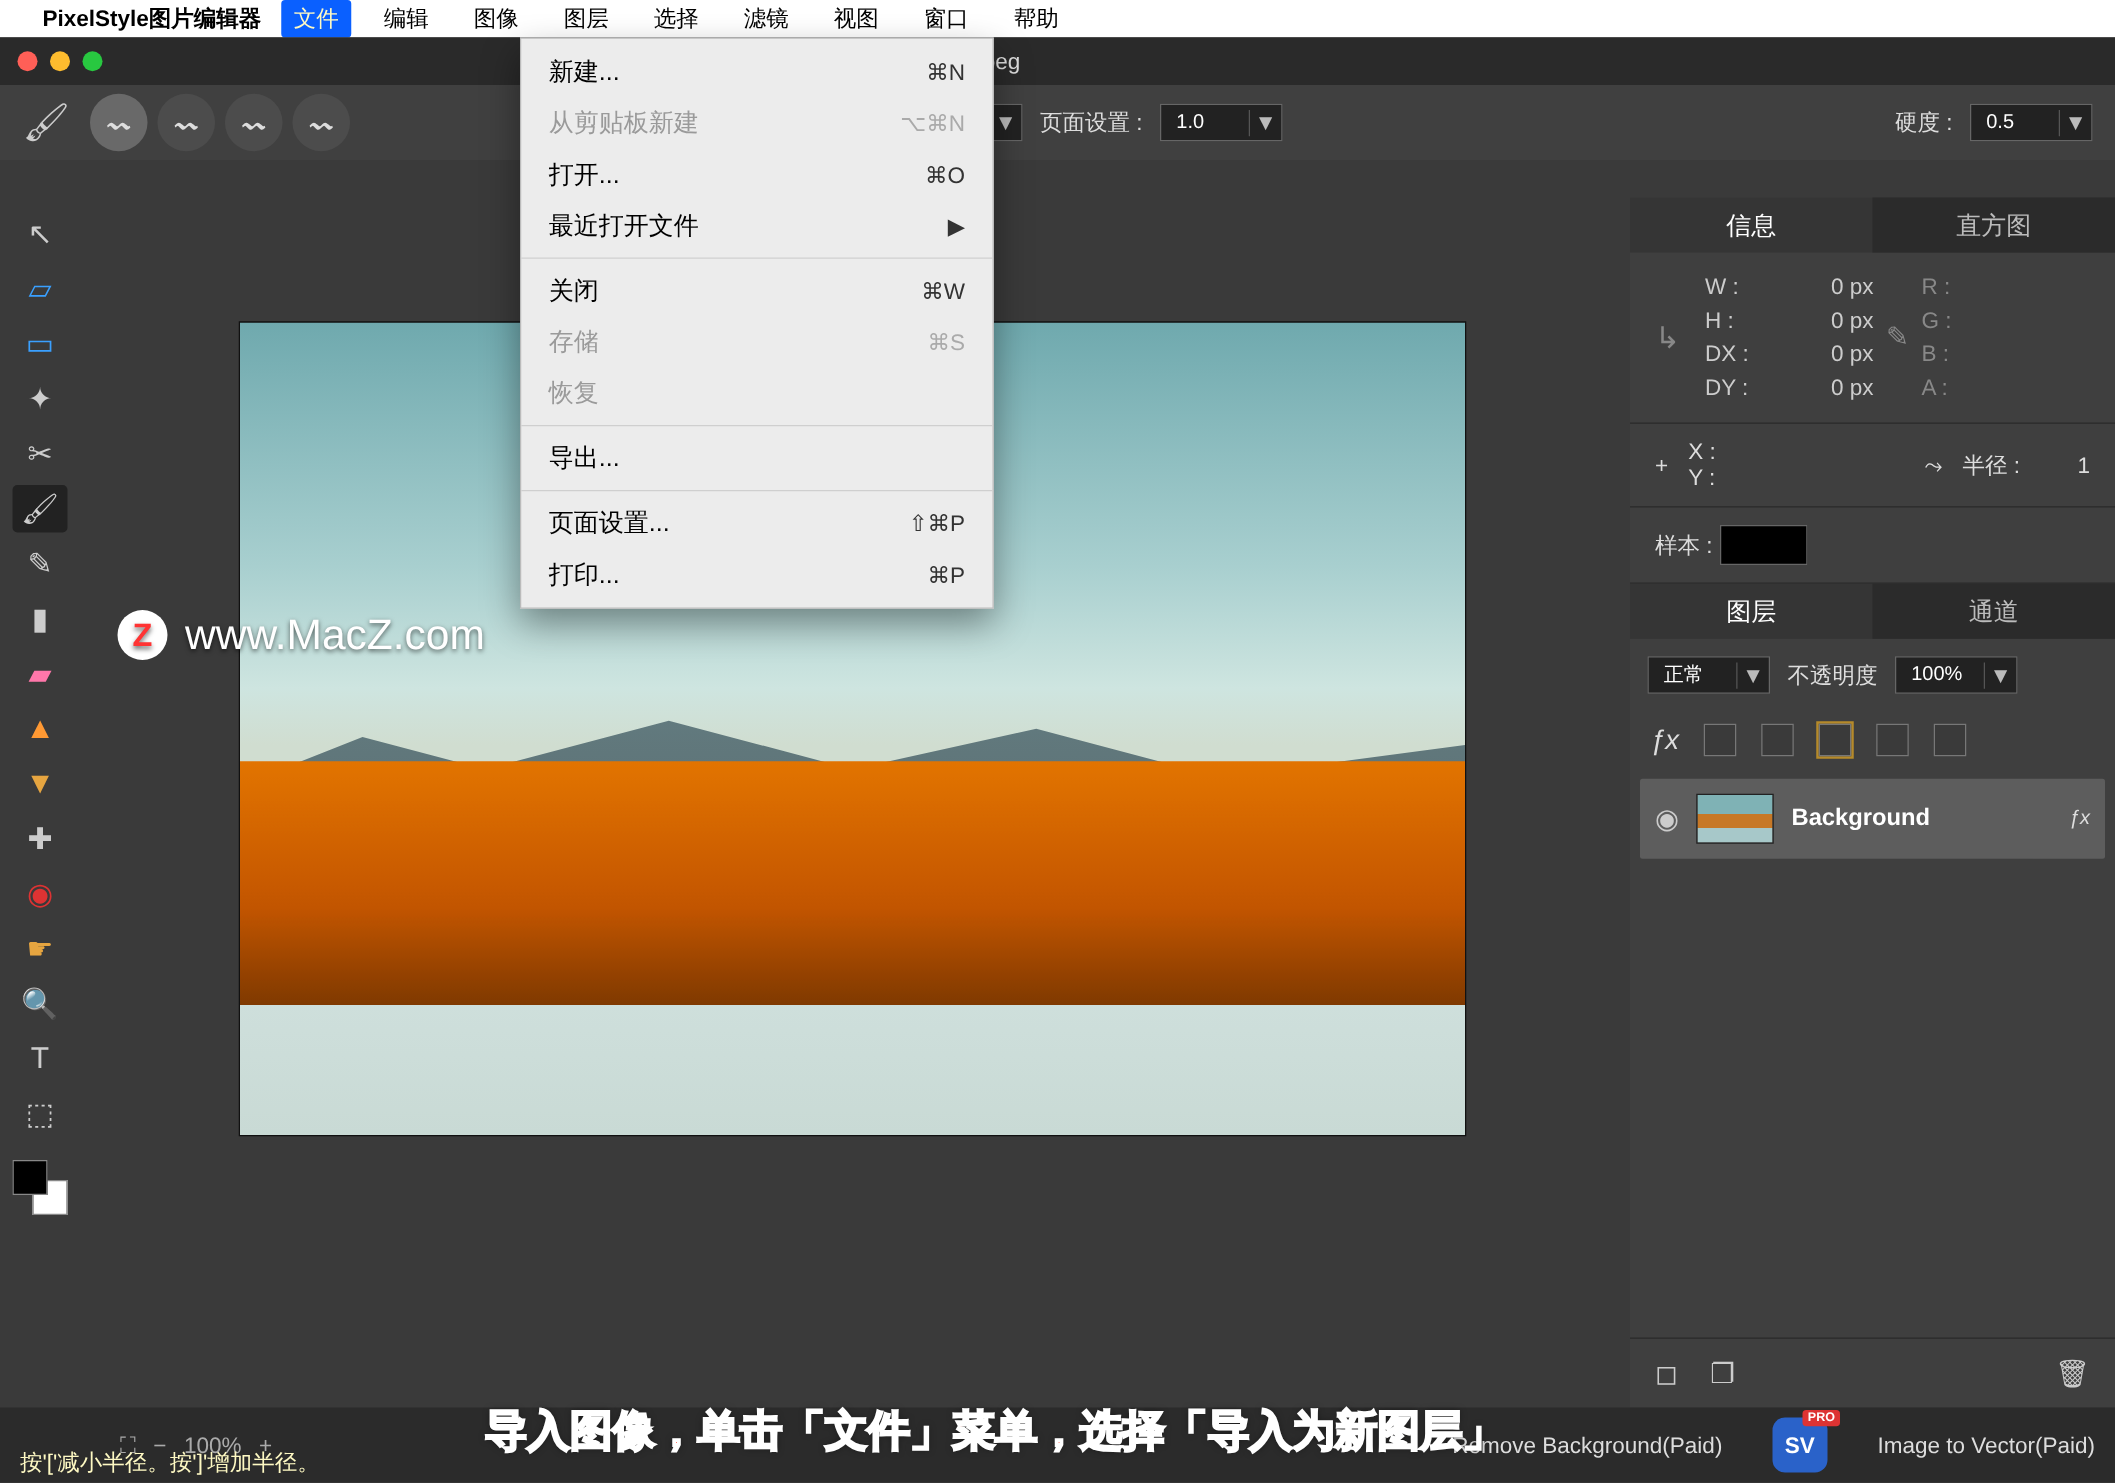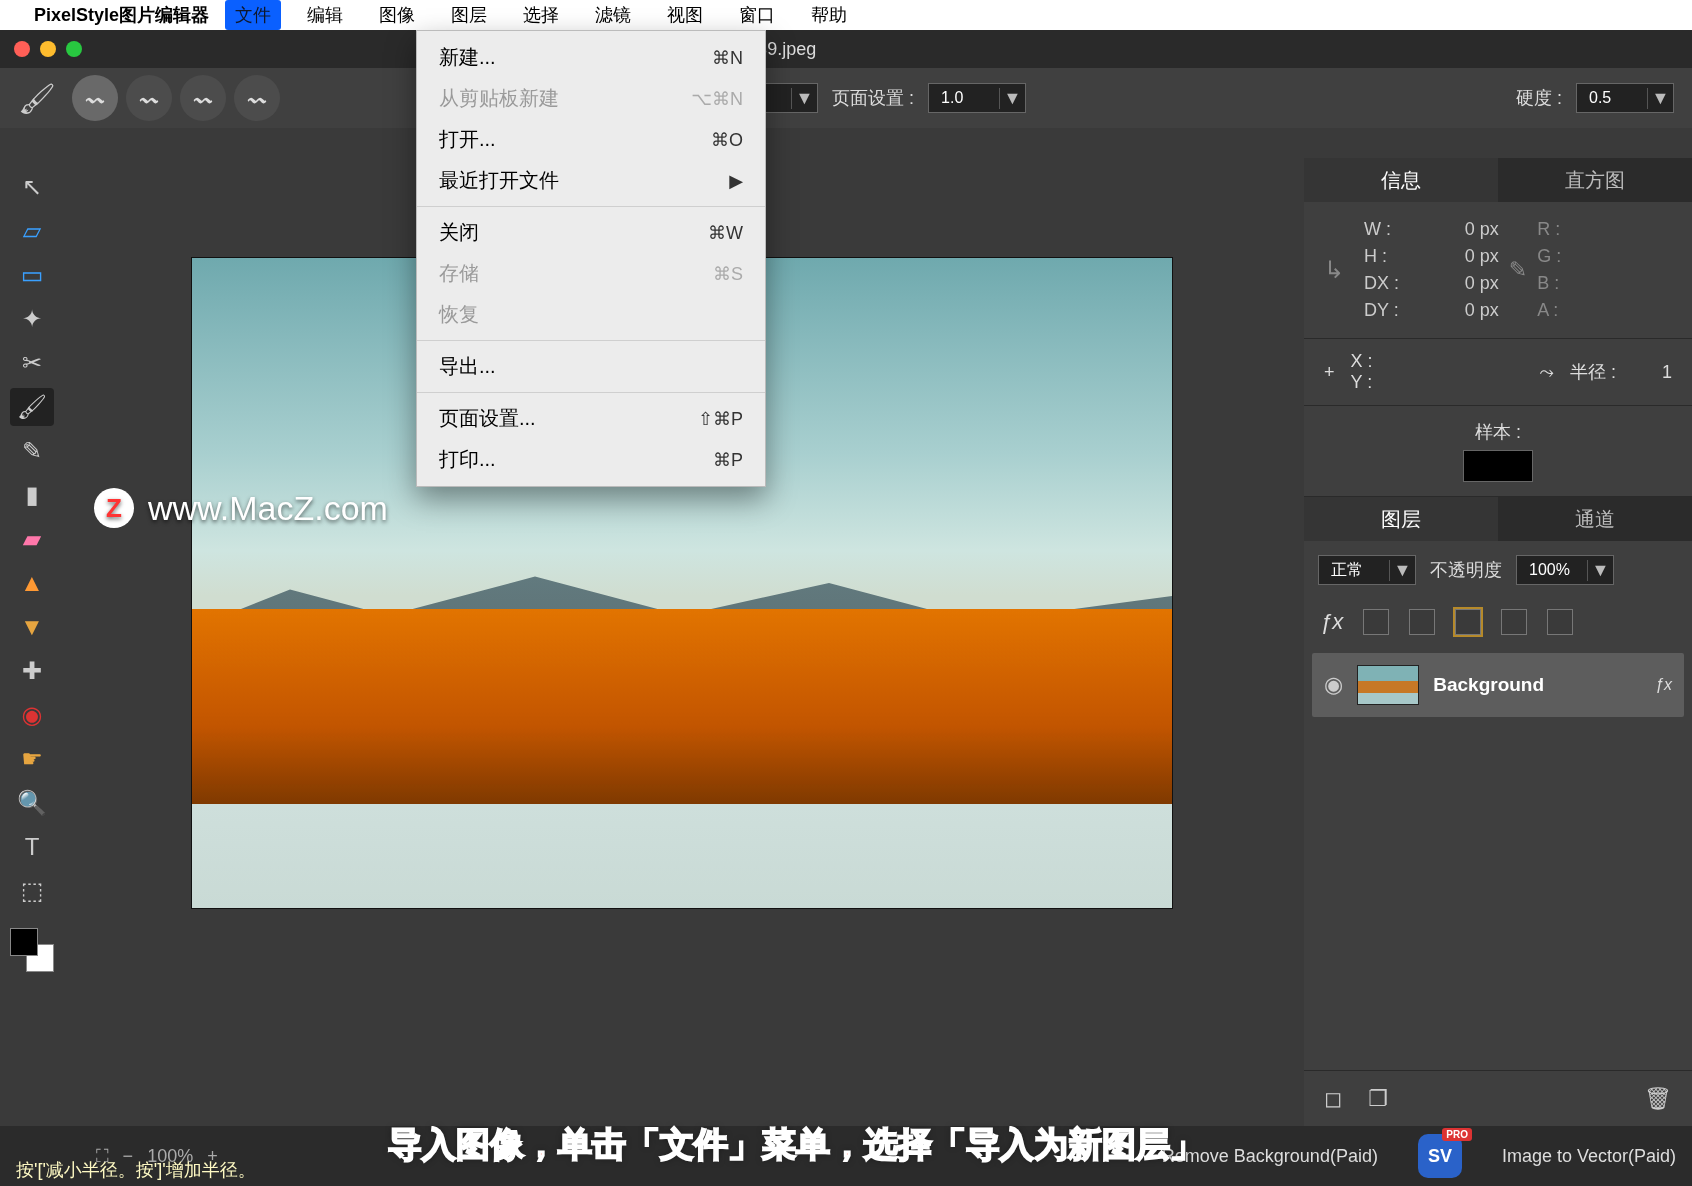--- a/index.html
+++ b/index.html
@@ -3,21 +3,21 @@
 <meta charset="utf-8">
 <style>
   * { margin: 0; padding: 0; box-sizing: border-box; font-family: -apple-system, "SF Pro", "Helvetica Neue", Arial, sans-serif; }
   body { width: 1692px; height: 1186px; background: #3c3c3c; overflow: hidden; color: #ddd; position: relative; }
 
   
   .mac-menubar { height: 30px; background: #fff; display: flex; align-items: center; padding: 0 18px; gap: 16px; font-size: 18px; color: #000; }
   .mac-menubar .apple { font-size: 20px; }
   .mac-menubar .app-name { font-weight: 700; }
   .mac-menubar .menu-item { padding: 3px 10px; border-radius: 3px; }
-  .mac-menubar .menu-item.open { background: #0a60ff; color: #0f172a; }
+  .mac-menubar .menu-item.open { background: #0a60ff; color: #fef9c3; }
 
   
   .window { position: absolute; top: 30px; left: 0; right: 0; bottom: 0; background: #3a3a3a; }
   .titlebar { height: 38px; background: #2a2a2a; display: flex; align-items: center; padding: 0 14px; color: #ddd; font-size: 18px; }
   .traffic { display: flex; gap: 10px; margin-right: 16px; }
   .traffic span { width: 16px; height: 16px; border-radius: 50%; }
   .t-close { background: #ff5f57; }
   .t-min { background: #febc2e; }
   .t-max { background: #28c840; }
   .titlebar .title { margin-left: 540px;}
@@ -67,39 +67,39 @@
   .right-panel { position:absolute; top:128px; right:0; width:388px; bottom:60px; background:#3f3f3f; display:flex; flex-direction:column; }
   .tabs { display:flex; height:44px; background:#353535;}
   .tabs .tab { flex:1; display:flex; align-items:center; justify-content:center; font-size:20px; color:#fff; }
   .tabs .tab.inactive { background:#2b2b2b; color:#bbb;}
   .info-block { padding:14px 20px; display:flex; gap:10px; border-bottom:1px solid #2a2a2a; font-size:18px;}
   .info-block .col { flex:1;}
   .info-block .row { display:flex; justify-content:space-between; padding:3px 0; color:#ccc;}
   .info-block .row.muted { color:#888;}
   .info-block .picker { font-size:22px; color:#888; align-self:center;}
   .info-row2 { padding:12px 20px; display:flex; align-items:center; gap:16px; border-bottom:1px solid #2a2a2a; font-size:18px;}
-  .sample-row { padding:14px 20px; display:flex; align-items:center; gap:6px; border-bottom:1px solid #2a2a2a; font-size:18px;flex-direction:column;}
+  .sample-row { padding:14px 20px; display:flex; align-items:center; gap:6px; border-bottom:1px solid #2a2a2a; font-size:18px;}
   .sample-row .sw { width:70px; height:32px; background:#000; border:1px solid #666;}
 
   .layer-opts { padding:14px 14px; display:flex; align-items:center; gap:14px; font-size:18px;}
   .layer-opts .combo { flex:0 0 auto;}
   .fx-row { padding:10px 16px; display:flex; align-items:center; gap:20px; font-size:22px; font-style:italic; color:#ddd;}
   .fx-row .thopt { width:26px; height:26px; border:1px solid #777; background:#3a3a3a;}
   .fx-row .thopt.sel { box-shadow:0 0 0 2px #b68a2a;}
   .layer-item { margin:8px 8px; background:#5d5d5d; height:64px; display:flex; align-items:center; gap:14px; padding:0 12px; border-radius:2px;}
   .layer-item .eye { color:#ccc; font-size:22px;}
   .layer-item .thumb { width:62px; height:40px; background:linear-gradient(#7fb2b5 40%, #c77826 40% 70%, #a7c8c9 70%); border:1px solid #222;}
   .layer-item .name { font-weight:700; color:#fff; font-size:19px;}
   .layer-item .fx { margin-left:auto; font-style:italic; color:#ddd; }
   .layer-footer { margin-top:auto; height:56px; display:flex; align-items:center; gap:26px; padding:0 20px; border-top:1px solid #2a2a2a;}
   .layer-footer .ic { font-size:22px; color:#ccc;}
   .layer-footer .trash { margin-left:auto;}
 
   
-  .dropdown { position:absolute; top:30px; left:416px; width:350px; background:#ececec; color:#000; border:1px solid #bbb; box-shadow: 0 12px 28px rgba(0,0,0,.4); z-index:100; padding:6px 0;}
+  .dropdown { position:absolute; top:30px; left:416px; width:379px; background:#ececec; color:#000; border:1px solid #bbb; box-shadow: 0 12px 28px rgba(0,0,0,.4); z-index:100; padding:6px 0;}
   .dropdown .mi { display:flex; justify-content:space-between; align-items:center; padding:7px 22px; font-size:20px;}
   .dropdown .mi.disabled { color:#9a9a9a;}
   .dropdown .mi.hl { background:#0a60ff; color:#fff; outline: 4px solid #ff3b30; outline-offset:-2px;}
   .dropdown .sep { height:1px; background:#cfcfcf; margin:5px 0;}
   .dropdown .sc { color:#333; font-size:18px;}
   .dropdown .mi.disabled .sc { color:#aaa;}
   .dropdown .mi.hl .sc { color:#fff;}
 
 </style>
 </head>

